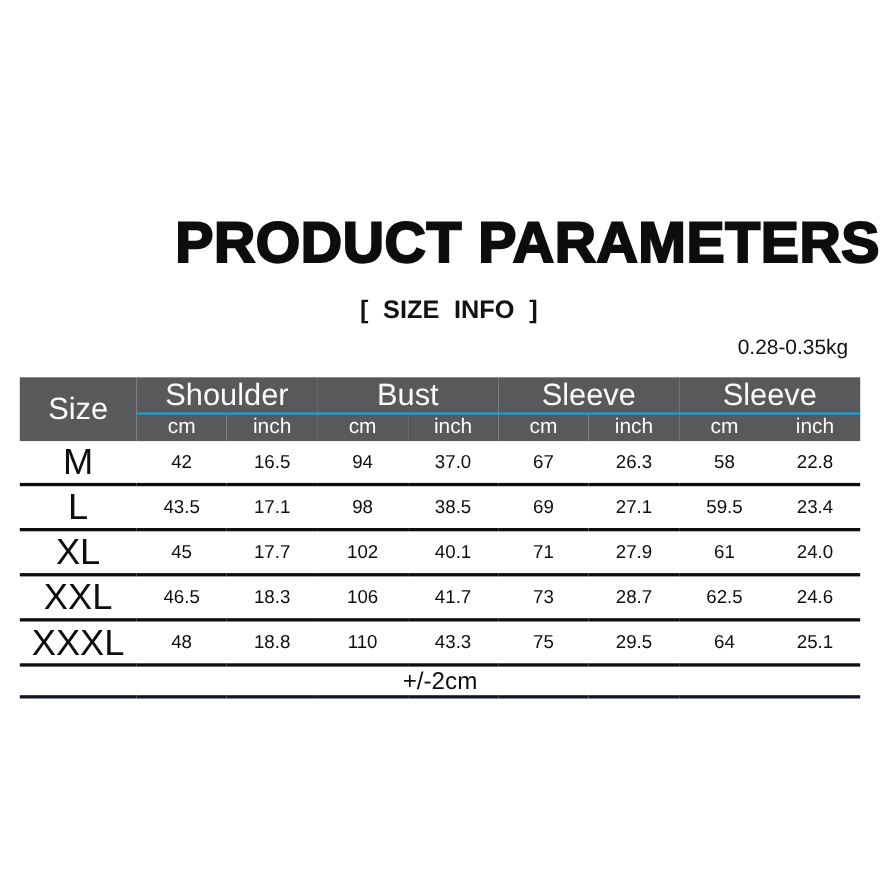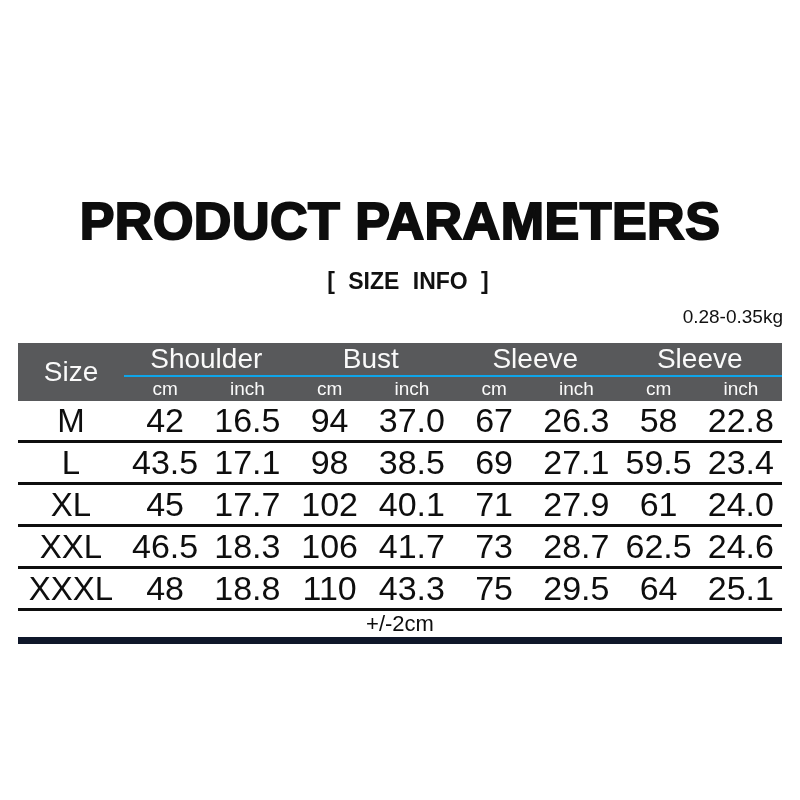--- a/index.html
+++ b/index.html
@@ -11,41 +11,41 @@
   }
   .page {
     position: relative;
     width: 800px; height: 800px;
     background: #ffffff;
     overflow: hidden;
   }
   .title {
     position: absolute;
     top: 190px; left: 0; width: 800px;
-    text-align: center;
+    text-align: right;
     font-size: 52px;
     line-height: 62px;
     font-weight: bold;
     letter-spacing: 0.5px;
     color: #0d0d0d;
     -webkit-text-stroke: 2px #0d0d0d;
   }
   .subtitle {
     position: absolute;
     top: 266px; left: 8px; width: 800px;
     text-align: center;
     font-size: 23px;
     line-height: 30px;
     font-weight: bold;
     word-spacing: 7px;
     color: #111111;
   }
   .weight-note {
     position: absolute;
-    top: 306px; right: 17px;
+    top: 306px; right: 29px;
     font-size: 19px;
     color: #111111;
   }
   table.size-table {
     position: absolute;
     top: 343px; left: 18px;
     width: 764px;
     border-collapse: collapse;
     table-layout: fixed;
   }
@@ -59,31 +59,31 @@
     padding: 0;
   }
   tr.group-row th { height: 30px; font-size: 28px; }
   tr.unit-row th { height: 24px; font-size: 19px; margin-top: 37px; }
   th.corner { font-size: 24px; }
   tr.group-row th.group-th { border-bottom: 2px solid #0ea5e9; }
   tbody td {
     text-align: center;
     vertical-align: middle;
     height: 31px;
-    font-size: 34px;
+    font-size: 17px;
     color: #0e0e0e;
     border-bottom: 3px solid #0e0e0e;
     padding: 0;
     white-space: nowrap;
   }
   tbody td.size-cell { font-size: 33px; }
   tr.footer-row td {
     height: 26px;
     font-size: 22px;
-    border-bottom: 7px solid #0f172a;
+    border-bottom: 3px solid #0f172a;
   }
 </style>
 </head>
 <body>
 
 <div class="page">
 
   <div class="title">PRODUCT PARAMETERS</div>
 
   <div class="subtitle">[ SIZE INFO ]</div>

